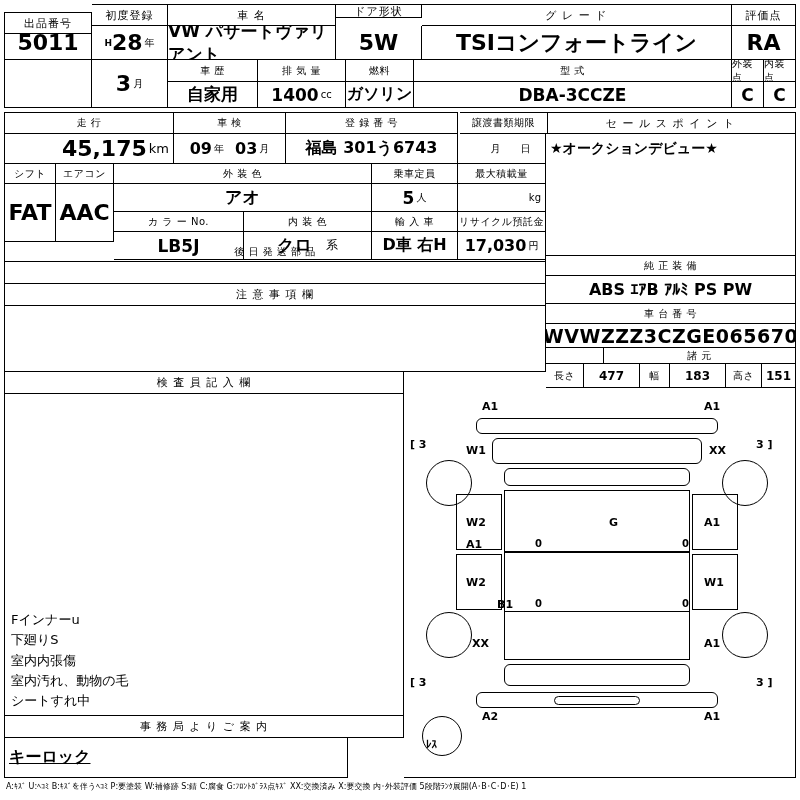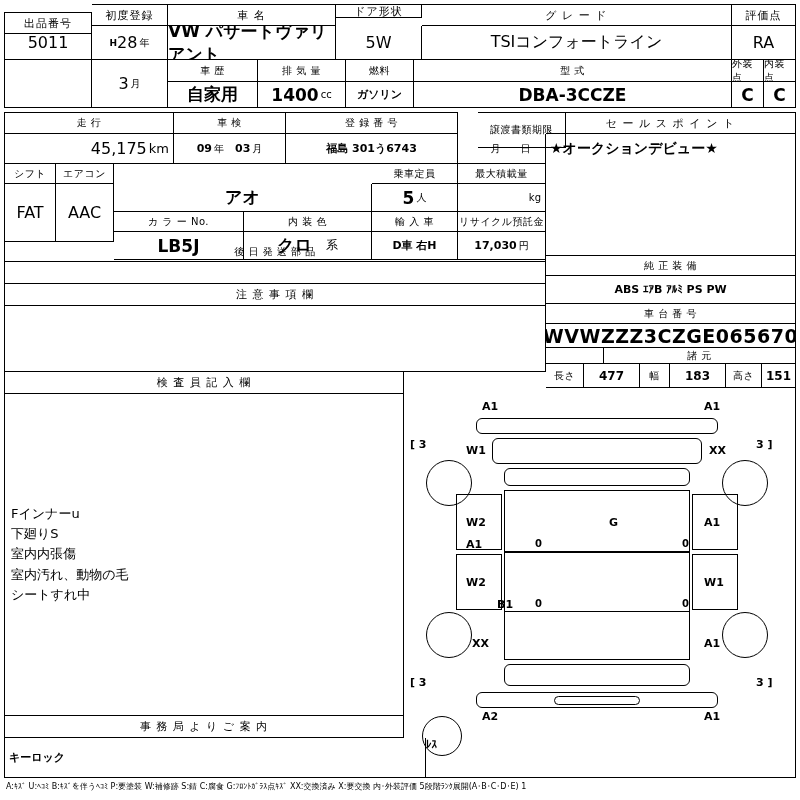--- a/index.html
+++ b/index.html
@@ -2,22 +2,22 @@
 <html><head>
 <meta charset="utf-8">
 <style>
   html,body{margin:0;padding:0;background:#fff;}
   body{width:800px;height:800px;font-family:"DejaVu Sans","Liberation Sans",sans-serif;color:#000;}
   .sheet{position:relative;width:800px;height:800px;}
   .box{position:absolute;box-sizing:border-box;border:1px solid #000;display:flex;align-items:center;justify-content:center;overflow:hidden;}
   .hdr{font-size:11px;letter-spacing:1px;}
   .hdr-sm{font-size:10px;letter-spacing:0.5px;}
   .val{font-size:17px;font-weight:bold;}
-  .val-lg{font-size:16px;font-weight:normal;}
-  .val-md{font-size:11px;font-weight:bold;}
+  .val-lg{font-size:22px;font-weight:bold;}
+  .val-md{font-size:16px;font-weight:bold;}
   .val-sm{font-size:12px;font-weight:bold;}
   .left{justify-content:flex-start;padding-left:4px;}
   .right{justify-content:flex-end;padding-right:4px;}
   .unit{font-size:10px;font-weight:normal;margin-left:2px;}
   .sup{font-size:9px;vertical-align:super;font-weight:bold;}
   .inspect-list{font-size:13px;line-height:1.55;padding:4px 6px;}
   .sales{font-size:14px;font-weight:bold;}
   .footnote{position:absolute;font-size:8px;line-height:1.3;}
   .diagram{position:absolute;}
   .dlabel{position:absolute;font-size:11px;font-weight:bold;}
@@ -90,34 +90,35 @@
   <div class="box" style="left:174px;top:134px;width:112px;height:30px;border-top:none;border-left:none;">
     <span class="val-md">09</span>
     <span class="unit">年</span>
     <span class="val-md" style="margin-left:11px;">03</span>
     <span class="unit">月</span>
   </div>
 
   <div class="box hdr-sm" style="left:286px;top:112px;width:172px;height:22px;border-left:none;">登 録 番 号</div>
   <div class="box val-md" style="left:286px;top:134px;width:172px;height:30px;border-top:none;border-left:none;">福島 301う6743</div>
 
-  <div class="box hdr-sm" style="left:478px;top:112px;width:88px;height:36px;border-left:none;">譲渡書類期限</div>
+  <div class="box hdr-sm" style="left:460px;top:112px;width:88px;height:22px;border-left:none;">譲渡書類期限</div>
   <div class="box" style="left:458px;top:134px;width:88px;height:30px;border-top:none;border-left:none;">
     <span class="unit" style="margin-left:18px;">月</span>
     <span class="unit" style="margin-left:20px;">日</span>
   </div>
 
   <div class="box hdr" style="left:546px;top:112px;width:250px;height:22px;border-left:none;">セ ー ル ス ポ イ ン ト</div>
   <div class="box left sales" style="left:546px;top:134px;width:250px;height:122px;border-top:none;border-left:none;align-items:flex-start;padding-top:6px;">★オークションデビュー★</div>
 
   <div class="box hdr-sm" style="left:4px;top:164px;width:52px;height:20px;border-top:none;">シフト</div>
   <div class="box hdr-sm" style="left:56px;top:164px;width:58px;height:20px;border-top:none;border-left:none;">エアコン</div>
   <div class="box val-lg" style="left:4px;top:184px;width:52px;height:58px;border-top:none;">FAT</div>
   <div class="box val-lg" style="left:56px;top:184px;width:58px;height:58px;border-top:none;border-left:none;">AAC</div>
 
+  <div class="box hdr-sm" style="left:114px;top:164px;width:258px;height:20px;border-top:none;border-left:none;">外 装 色</div>
   <div class="box val" style="left:114px;top:184px;width:258px;height:28px;border-top:none;border-left:none;">アオ</div>
 
   <div class="box hdr-sm" style="left:372px;top:164px;width:86px;height:20px;border-top:none;border-left:none;">乗車定員</div>
   <div class="box" style="left:372px;top:184px;width:86px;height:28px;border-top:none;border-left:none;">
     <span class="val">5</span>
     <span class="unit">人</span>
   </div>
 
   <div class="box hdr-sm" style="left:458px;top:164px;width:88px;height:20px;border-top:none;border-left:none;">最大積載量</div>
   <div class="box right" style="left:458px;top:184px;width:88px;height:28px;border-top:none;border-left:none;">
@@ -156,32 +157,32 @@
   <div class="box" style="left:546px;top:348px;width:58px;height:16px;border-top:none;border-left:none;"></div>
 
   <div class="box hdr-sm" style="left:546px;top:364px;width:38px;height:24px;border-top:none;border-left:none;">長さ</div>
   <div class="box val-sm" style="left:584px;top:364px;width:56px;height:24px;border-top:none;border-left:none;">477</div>
   <div class="box hdr-sm" style="left:640px;top:364px;width:30px;height:24px;border-top:none;border-left:none;">幅</div>
   <div class="box val-sm" style="left:670px;top:364px;width:56px;height:24px;border-top:none;border-left:none;">183</div>
   <div class="box hdr-sm" style="left:726px;top:364px;width:36px;height:24px;border-top:none;border-left:none;">高さ</div>
   <div class="box val-sm" style="left:762px;top:364px;width:34px;height:24px;border-top:none;border-left:none;">151</div>
 
   <div class="box hdr" style="left:4px;top:372px;width:400px;height:22px;border-top:none;">検 査 員 記 入 欄</div>
-  <div class="box" style="left:4px;top:394px;width:400px;height:322px;border-top:none;align-items:center;justify-content:flex-start;">
+  <div class="box" style="left:4px;top:394px;width:400px;height:322px;border-top:none;align-items:flex-end;justify-content:flex-start;">
     <div class="inspect-list">
       <div>Fインナーu</div>
       <div>下廻りS</div>
       <div>室内内張傷</div>
       <div>室内汚れ、動物の毛</div>
       <div>シートすれ中</div>
     </div>
   </div>
 
   <div class="box hdr" style="left:4px;top:716px;width:400px;height:22px;border-top:none;">事 務 局 よ り ご 案 内</div>
-  <div class="box left" style="left:4px;top:738px;width:422px;height:40px;border-top:none;">
+  <div class="box left" style="left:4px;top:738px;width:344px;height:40px;border-top:none;text-decoration:underline;">
     <span class="val-md">キーロック</span>
   </div>
 
   <div class="box" style="left:404px;top:372px;width:392px;height:406px;border-top:none;border-left:none;"></div>
 
   <div class="diagram" style="left:404px;top:372px;width:392px;height:406px;">
 
     <div class="drnd" style="left:72px;top:46px;width:242px;height:16px;"></div>
 
     <div class="drnd" style="left:88px;top:66px;width:210px;height:26px;"></div>

